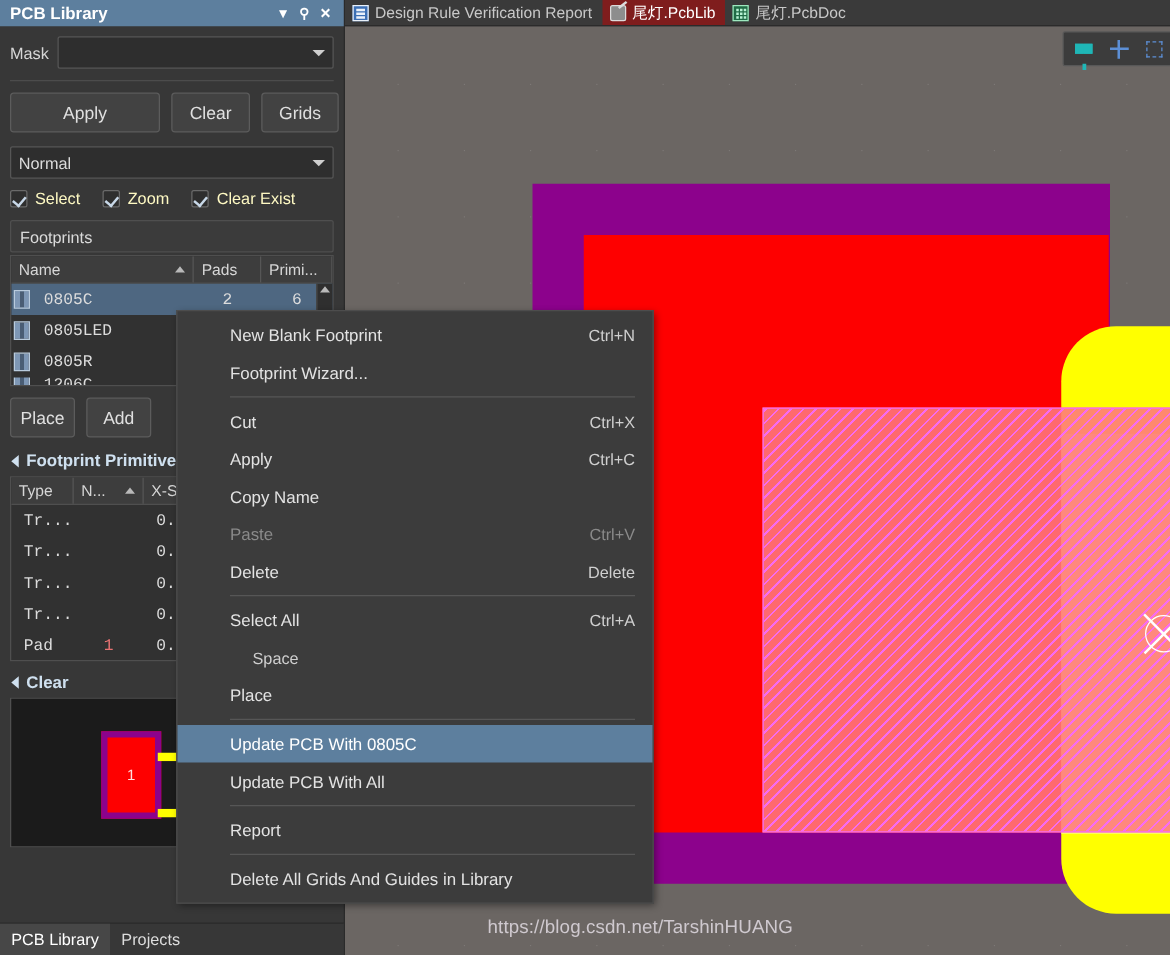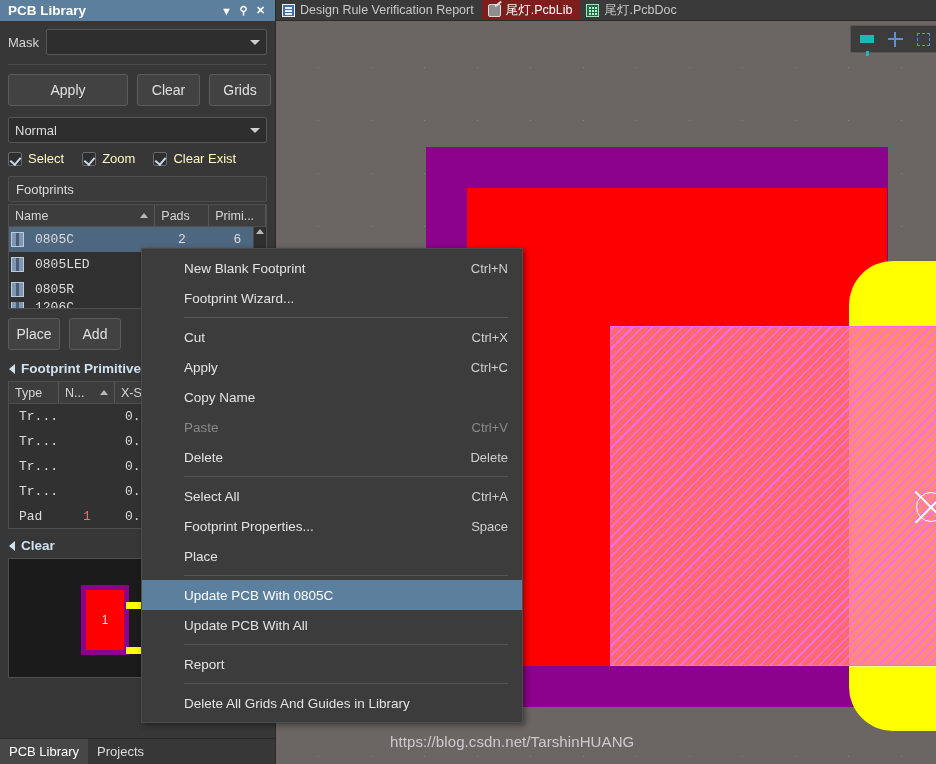--- a/index.html
+++ b/index.html
@@ -584,21 +584,20 @@
       <span class="mkey">Delete</span>
     </div>
 
     <div class="msep"></div>
 
     <div class="mi">
       <span class="mlabel">Select All</span>
       <span class="mkey">Ctrl+A</span>
     </div>
     <div class="mi">
-      <span class="mlabel">Footprint Properties...</span>
       <span class="mkey">Space</span>
     </div>
     <div class="mi">
       <span class="mlabel">Place</span>
       <span class="mkey"></span>
     </div>
 
     <div class="msep"></div>
 
     <div class="mi hl">

